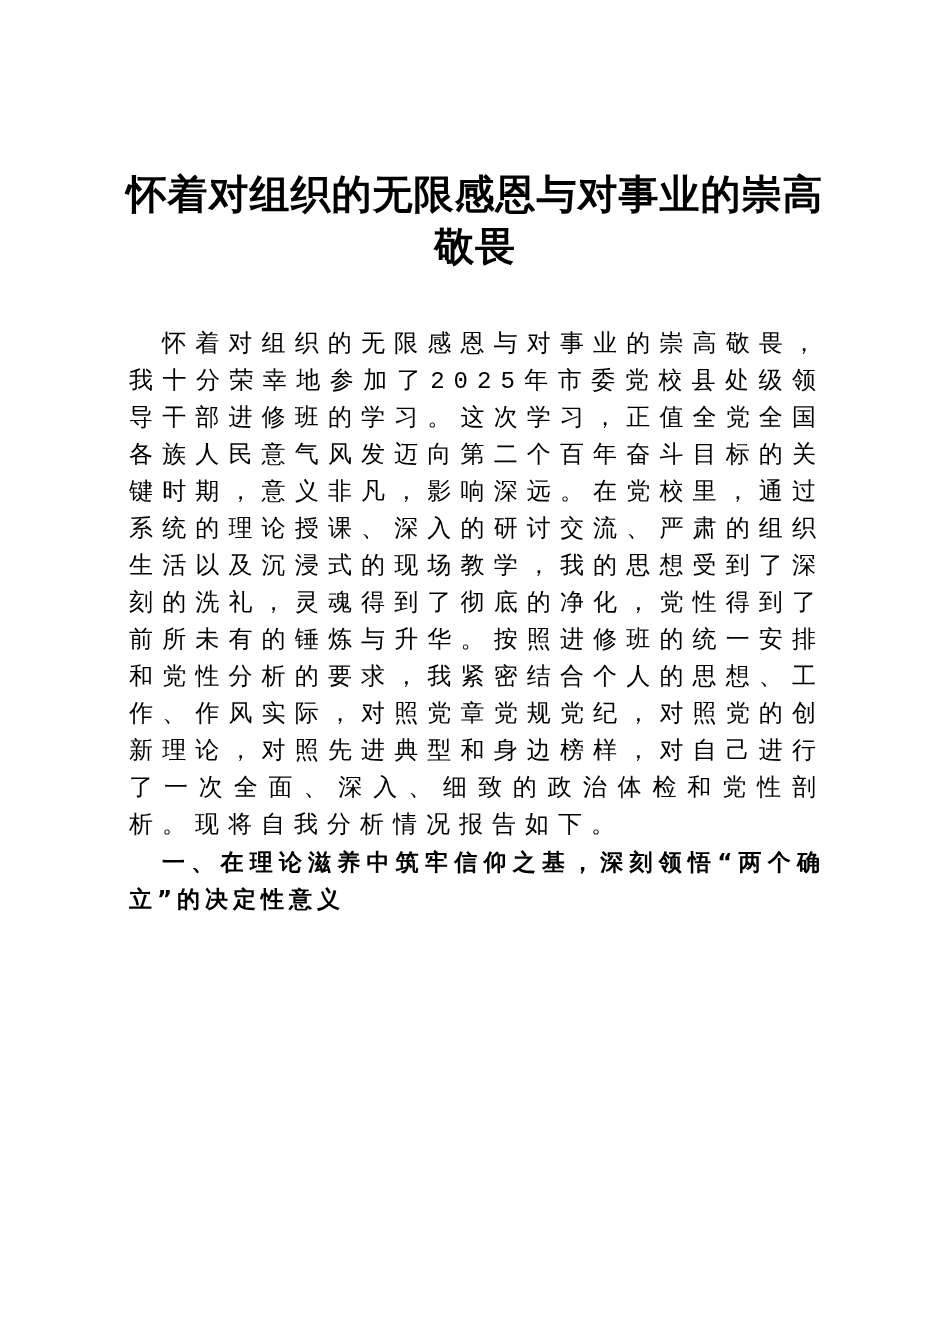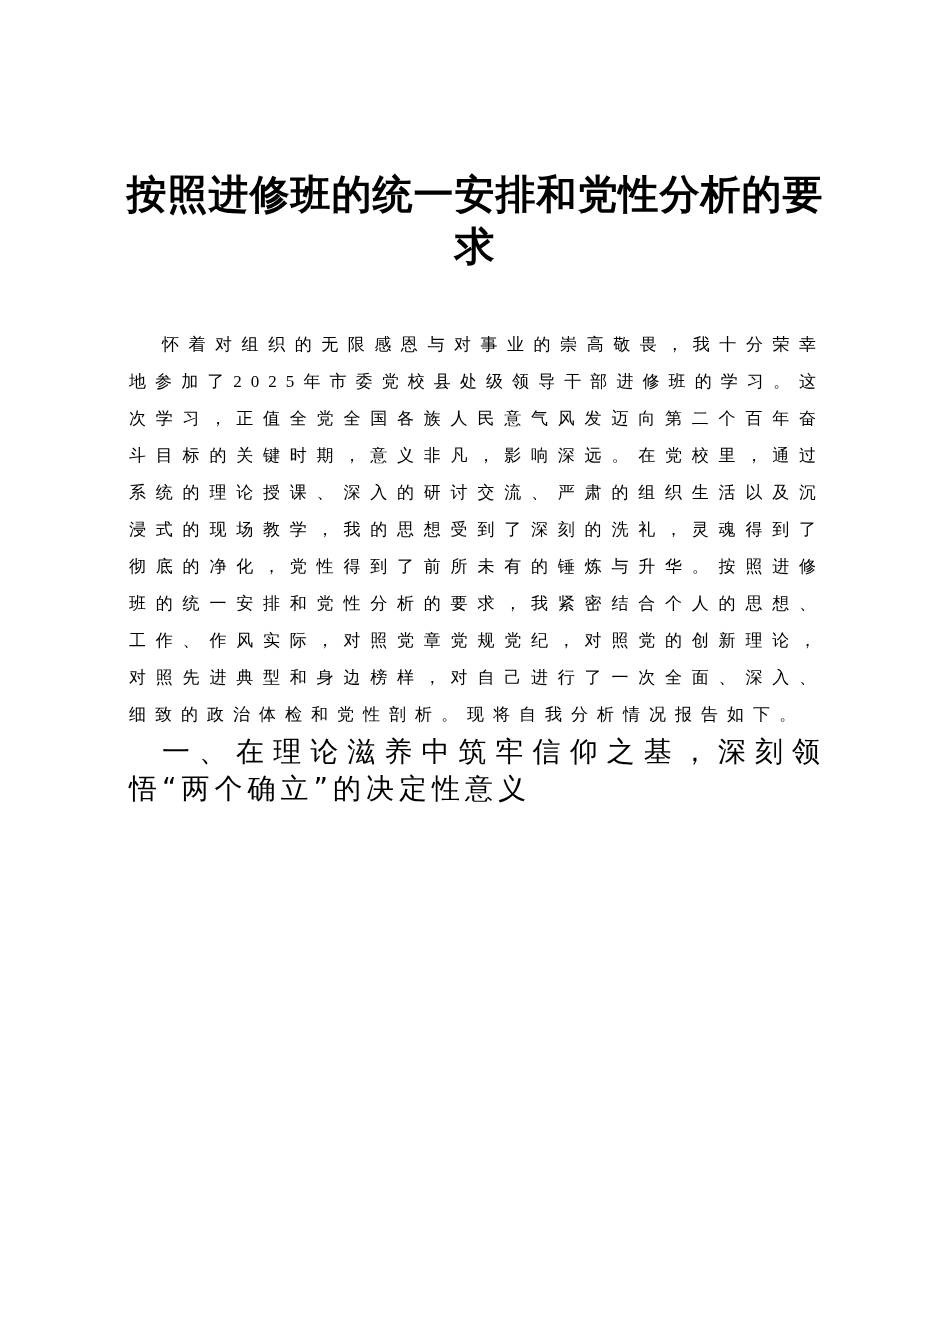--- a/index.html
+++ b/index.html
@@ -36,43 +36,43 @@
       margin: 0;
     }
     .body-block {
       position: absolute;
       left: 129px;
       top: 326px;
       width: 696px;
     }
     .para {
       margin: 0;
-      font-family: Liberation Serif, serif;
-      font-size: 17px;
+      font-family: Liberation Mono, monospace;
+      font-size: 24px;
       line-height: 37px;
       letter-spacing: 9px;
       text-indent: 33px;
       text-align: justify;
       word-break: break-all;
     }
     .heading {
       margin: 0;
       font-family: "DejaVu Sans", "Liberation Sans", sans-serif;
-      font-weight: normal;
-      font-size: 28px;
+      font-weight: bold;
+      font-size: 23px;
       line-height: 37px;
       letter-spacing: 5px;
       text-indent: 33px;
       text-align: justify;
       word-break: break-all;
     }
   </style>
 </head>
 <body>
 
 <div class="page">
-  <h1 class="title">按照进修班的统一安排和党性分析的要求</h1>
+  <h1 class="title">怀着对组织的无限感恩与对事业的崇高敬畏</h1>
 
   <div class="body-block">
     <p class="para">怀着对组织的无限感恩与对事业的崇高敬畏，我十分荣幸地参加了2025年市委党校县处级领导干部进修班的学习。这次学习，正值全党全国各族人民意气风发迈向第二个百年奋斗目标的关键时期，意义非凡，影响深远。在党校里，通过系统的理论授课、深入的研讨交流、严肃的组织生活以及沉浸式的现场教学，我的思想受到了深刻的洗礼，灵魂得到了彻底的净化，党性得到了前所未有的锤炼与升华。按照进修班的统一安排和党性分析的要求，我紧密结合个人的思想、工作、作风实际，对照党章党规党纪，对照党的创新理论，对照先进典型和身边榜样，对自己进行了一次全面、深入、细致的政治体检和党性剖析。现将自我分析情况报告如下。</p>
     <p class="heading">一、在理论滋养中筑牢信仰之基，深刻领悟“两个确立”的决定性意义</p>
   </div>
 </div>
 
 </body></html>

